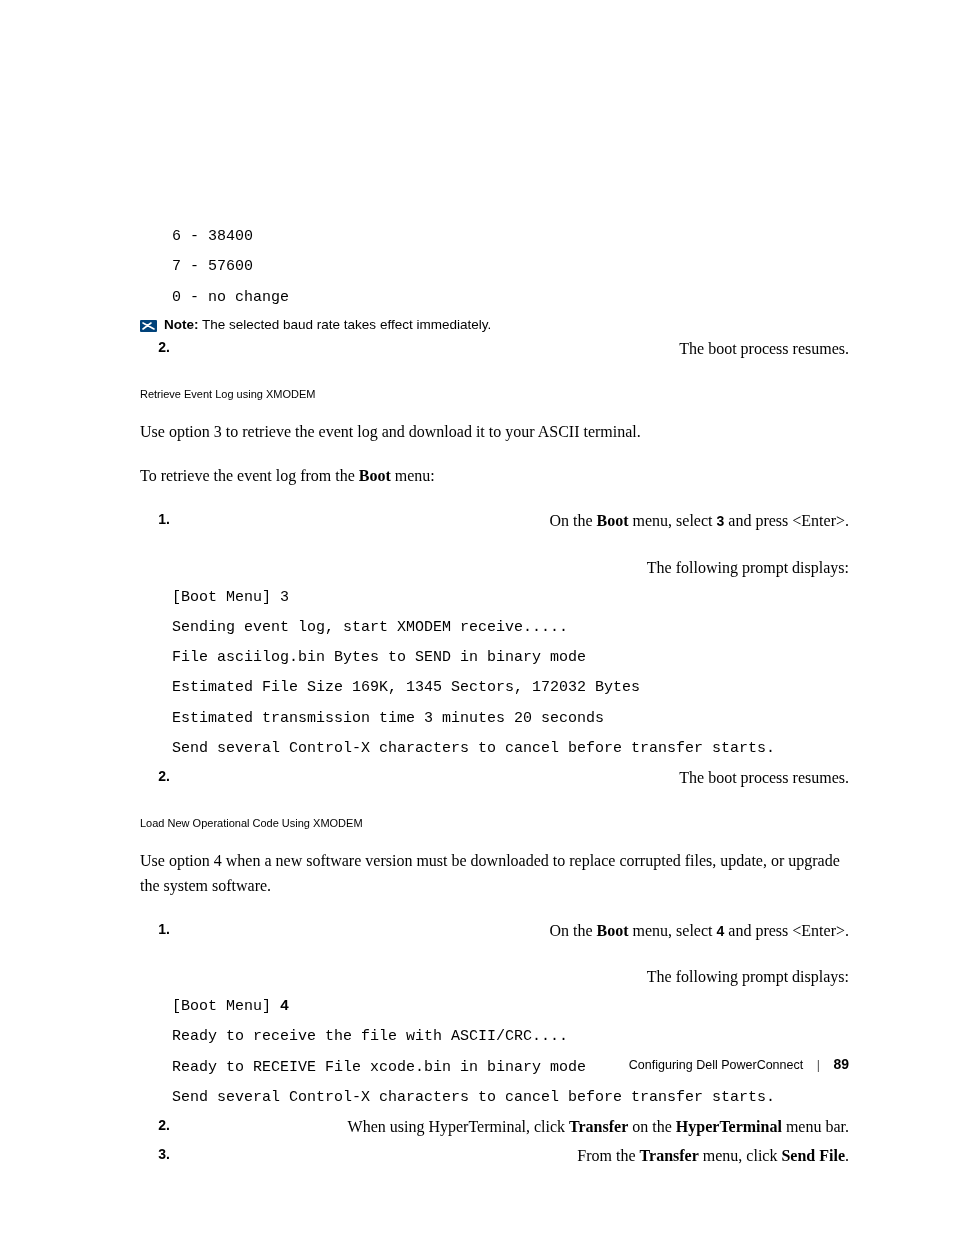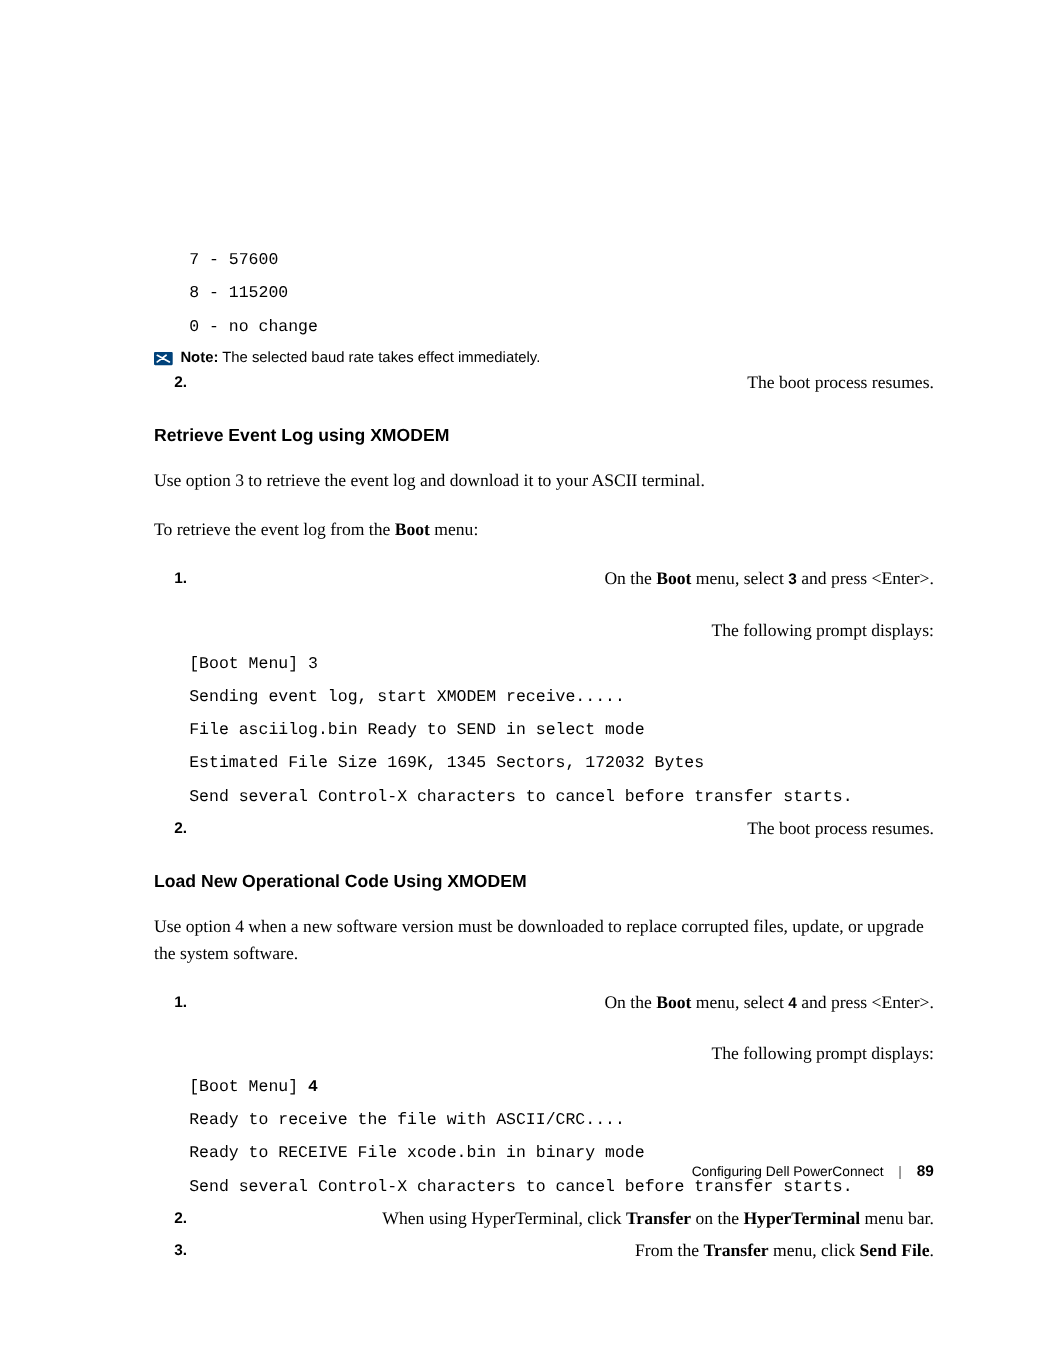--- a/index.html
+++ b/index.html
@@ -62,22 +62,22 @@
     padding-right: 6px;
     padding-top: 2px;
   }
   .ol-body {
     flex: 1;
     line-height: 1.55;
     text-align: right;
   }
   .heading {
     font-family: Arial, Helvetica, sans-serif;
-    font-weight: bold;
-    font-size: 16px;
+    font-weight: normal;
+    font-size: 11px;
     margin-top: 26px;
     margin-bottom: 8px;
   }
   .para {
     line-height: 1.55;
     margin: 20px 0;
   }
   .sub-para {
     margin-top: 22px;
   }
@@ -97,22 +97,22 @@
     font-size: 14px;
   }
   .bold { font-weight: bold; }
   .sans-bold { font-family: Arial, Helvetica, sans-serif; font-weight: bold; font-size: 14px; }
 </style>
 </head>
 <body>
 
 <div class="page">
 
+  <div class="mono mono-block">6 - 38400</div>
   <div class="mono mono-block">7 - 57600</div>
-  <div class="mono mono-block">8 - 115200</div>
   <div class="mono mono-block">0 - no change</div>
 
   <div class="note-row">
     <span class="note-icon">
       <svg viewBox="0 0 18 14" width="18" height="14">
         <rect x="0" y="1" width="17" height="12" rx="1" fill="#00427a"></rect>
         <path d="M3 4 L14 10 M3 10 L11 4" stroke="#fff" stroke-width="1.6" stroke-linecap="round"></path>
       </svg>
     </span>
     <span class="note-text">
@@ -135,22 +135,23 @@
   <div class="ol-item">
     <div class="ol-num">1.</div>
     <div class="ol-body">
       <span>On the </span><span class="bold">Boot</span><span> menu, select </span><span class="sans-bold">3</span><span> and press &lt;Enter&gt;.</span>
       <div class="sub-para">The following prompt displays:</div>
     </div>
   </div>
 
   <div class="mono mono-block">[Boot Menu] 3</div>
   <div class="mono mono-block">Sending event log, start XMODEM receive.....</div>
-  <div class="mono mono-block">File asciilog.bin Ready to SEND in select mode</div>
+  <div class="mono mono-block">File asciilog.bin Bytes to SEND in binary mode</div>
   <div class="mono mono-block">Estimated File Size 169K, 1345 Sectors, 172032 Bytes</div>
+  <div class="mono mono-block">Estimated transmission time 3 minutes 20 seconds</div>
   <div class="mono mono-block">Send several Control-X characters to cancel before transfer starts.</div>
 
   <div class="ol-item">
     <div class="ol-num">2.</div>
     <div class="ol-body">The boot process resumes.</div>
   </div>
 
   <div class="heading">Load New Operational Code Using XMODEM</div>
   <div class="para">Use option 4 when a new software version must be downloaded to replace corrupted files, update, or upgrade the system software.</div>
 

